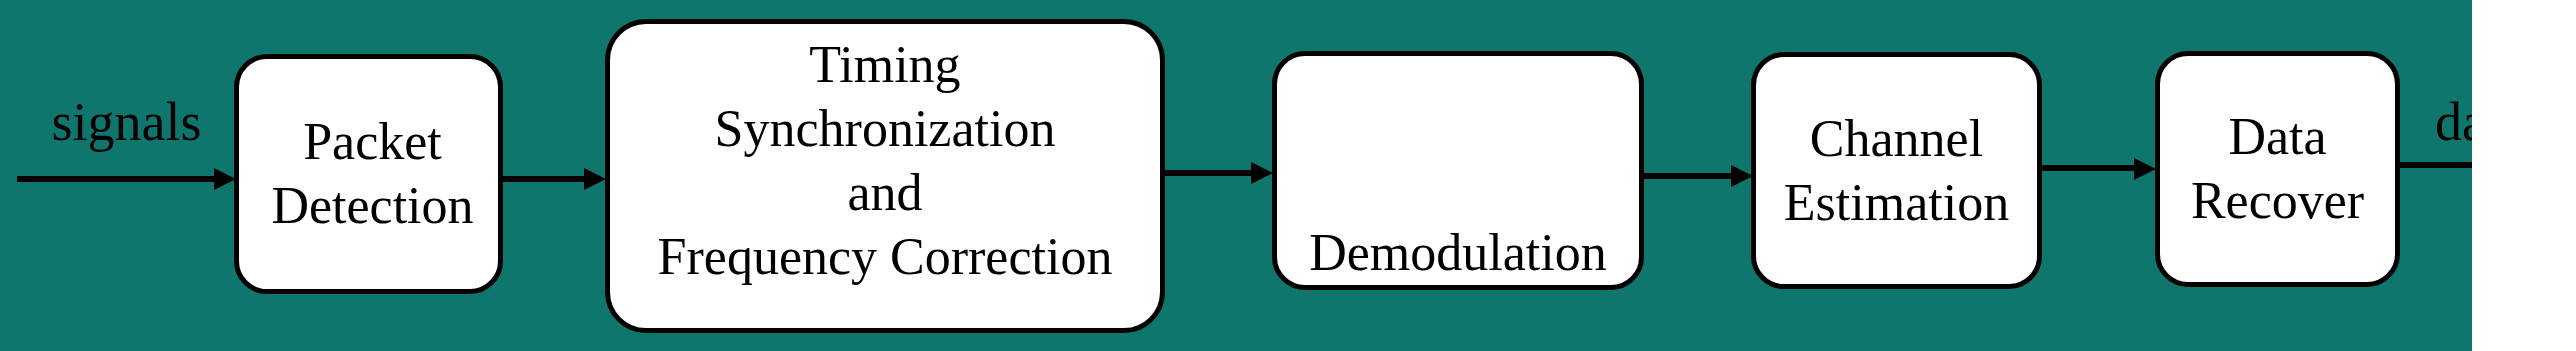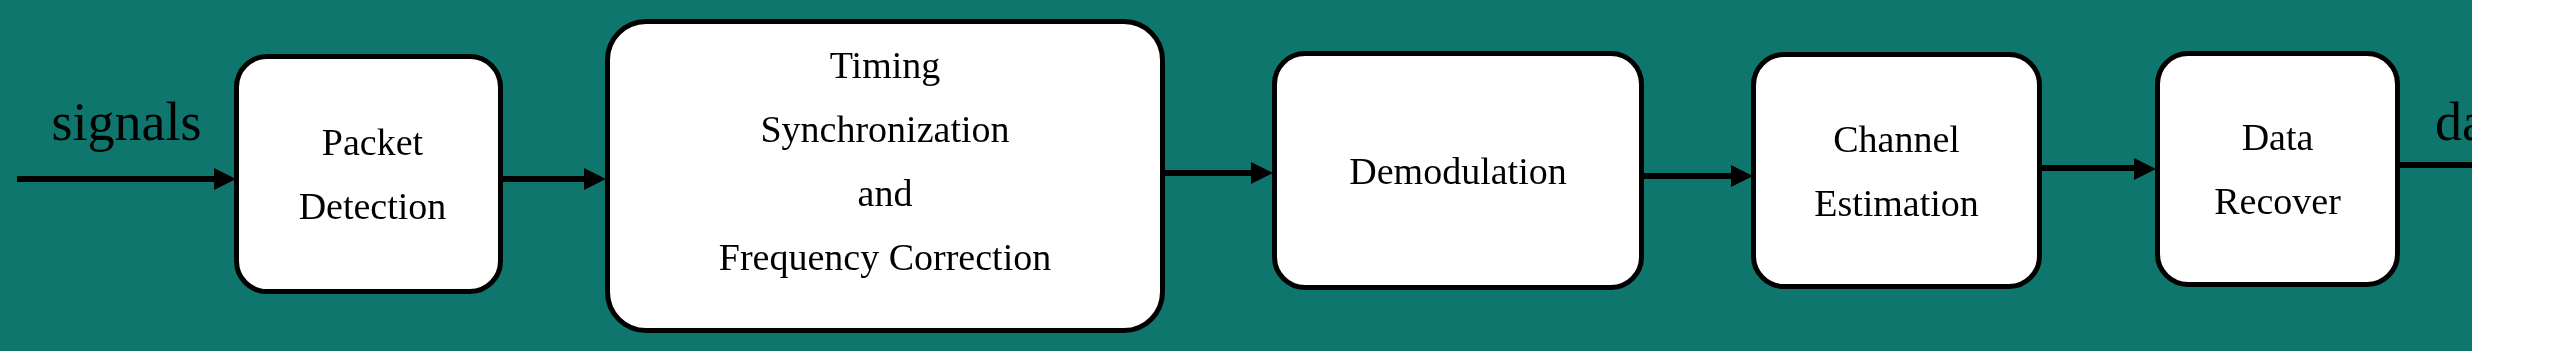--- a/index.html
+++ b/index.html
@@ -24,27 +24,27 @@
     border: 5.5px solid #000000;
     border-radius: 33px;
     background: #ffffff;
     display: flex;
     align-items: center;
     justify-content: center;
   }
   .box .box-label {
     white-space: pre-line;
     text-align: center;
-    font-size: 38px;
+    font-size: 52px;
     line-height: 64px;
     color: #000000;
   }
   .box--packet    { left: 234px;  top: 54px; width: 269px; height: 240px; padding-left: 8px; }
   .box--timing    { left: 605px;  top: 19px; width: 560px; height: 314px; border-radius: 41px; padding-bottom: 31px; }
-  .box--demod     { left: 1272px; top: 51px; width: 372px; height: 239px; }
+  .box--demod     { left: 1272px; top: 51px; width: 372px; height: 239px; align-items: flex-end; }
   .box--channel   { left: 1751px; top: 52px; width: 291px; height: 237px; }
   .box--recover   { left: 2155px; top: 51px; width: 245px; height: 236px; }
 
   
   .arrow-shaft {
     position: absolute;
     height: 6.2px;
     background: #000000;
   }
   .arrow-head {

